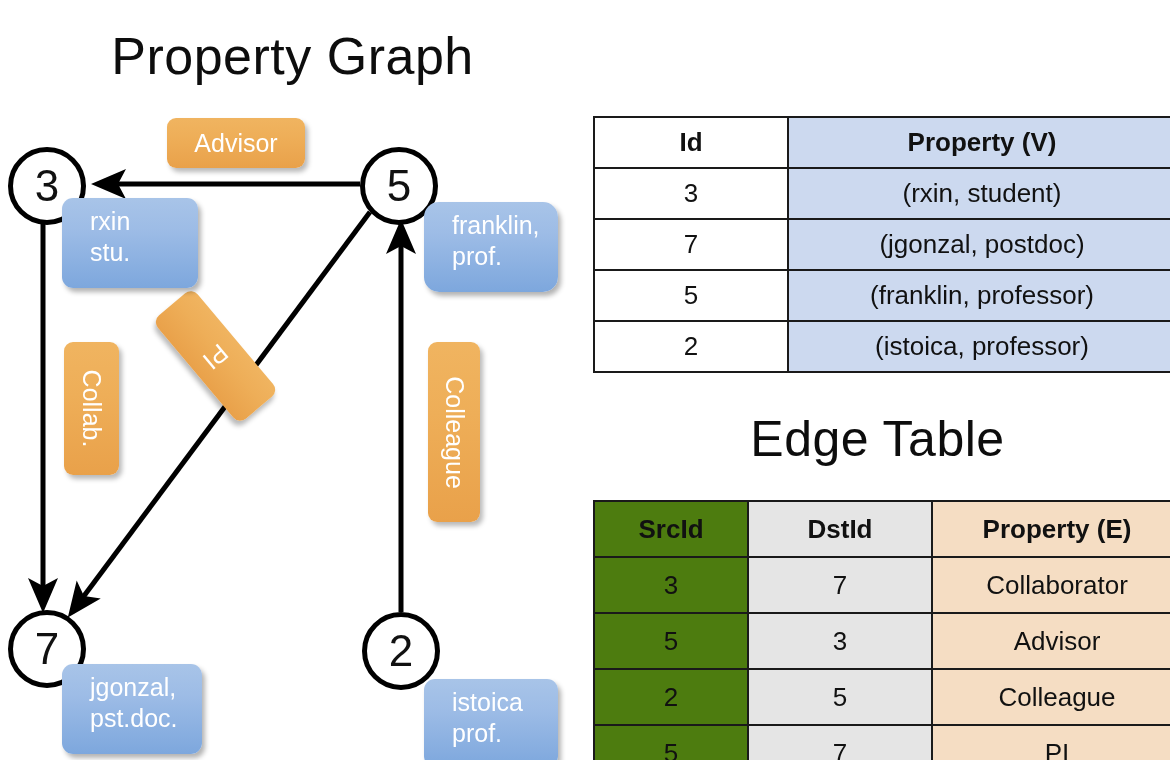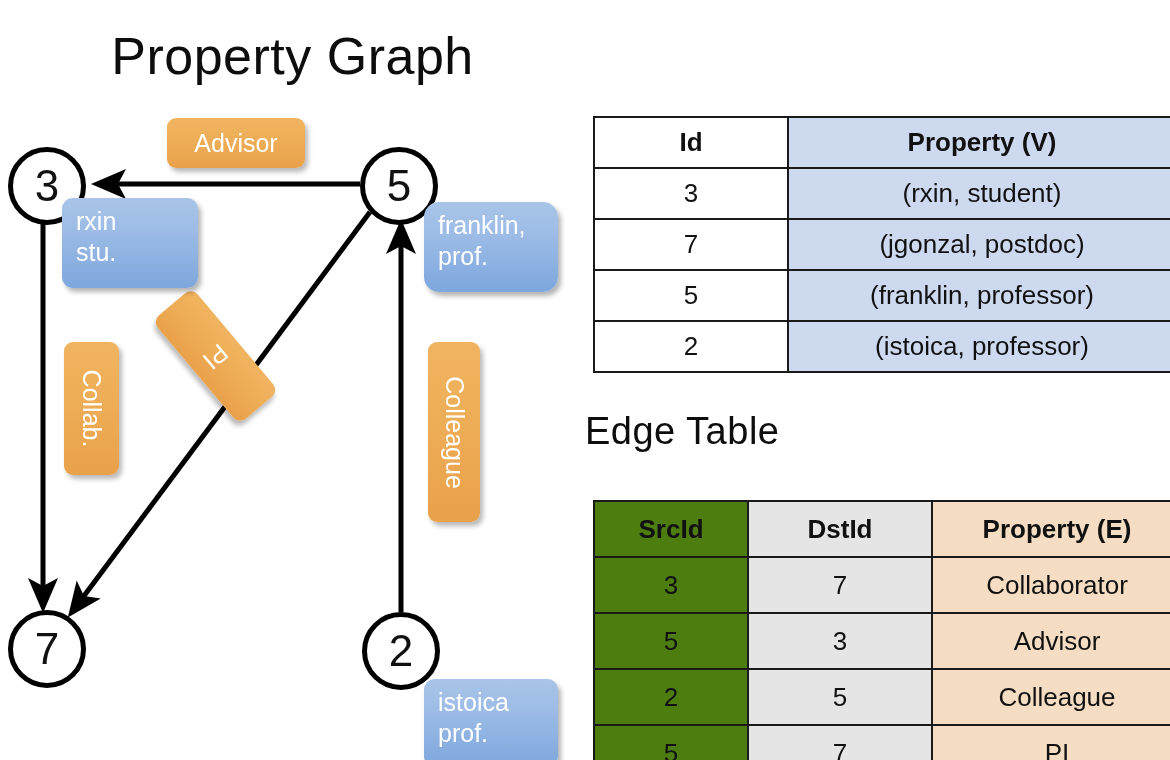--- a/index.html
+++ b/index.html
@@ -16,21 +16,21 @@
   .big-title{
     position:absolute;
     font-family:"Liberation Sans", sans-serif;
     font-weight:300;
     color:#0d0d0d;
     white-space:nowrap;
     letter-spacing:0.5px;
   }
   #title-property-graph{left:0;top:14px;width:585px;text-align:center;font-size:52px;}
   #title-vertex-table{left:585px;top:14px;width:585px;text-align:center;font-size:50px;}
-  #title-edge-table{left:585px;top:398px;width:585px;text-align:left;font-size:38px;}
+  #title-edge-table{left:585px;top:398px;width:585px;text-align:center;font-size:50px;}
 
   
   #graph-svg{position:absolute;left:0;top:0;width:585px;height:760px;}
 
   
   .vnode{
     position:absolute;
     width:78px;height:78px;
     border:5px solid #000;
     border-radius:50%;
@@ -49,21 +49,21 @@
 
   
   .prop-box{
     position:absolute;
     border-radius:11px;
     background:linear-gradient(to bottom,#a8c4e8 0%,#9dbce6 35%,#7da7dd 100%);
     box-shadow:3px 4px 5px rgba(0,0,0,0.30);
     color:#ffffff;
     font-size:25px;
     line-height:1.25;
-    padding:8px 12px 8px 14px;
+    padding:8px 12px 8px 28px;
     box-sizing:border-box;
     z-index:8;
     font-weight:300;
   }
   #prop-3{left:62px;top:186px;width:136px;height:90px;}
   #prop-5{left:424px;top:190px;width:134px;height:90px;border-radius:15px;}
   #prop-7{left:62px;top:652px;width:140px;height:90px;}
   #prop-2{left:424px;top:656px;width:134px;height:88px;margin-top:11px;}
 
   
@@ -153,20 +153,24 @@
   </div>
 
   <div class="prop-box" id="prop-3">
     <div>rxin</div>
     <div>stu.</div>
   </div>
   <div class="prop-box" id="prop-5">
     <div>franklin,</div>
     <div>prof.</div>
   </div>
+  <div class="prop-box" id="prop-7">
+    <div>jgonzal,</div>
+    <div>pst.doc.</div>
+  </div>
   <div class="prop-box" id="prop-2">
     <div>istoica</div>
     <div>prof.</div>
   </div>
 
   <div class="elabel" id="elabel-advisor">
     <span class="htext">Advisor</span>
   </div>
   <div class="elabel" id="elabel-collab">
     <span class="vtext">Collab.</span>

